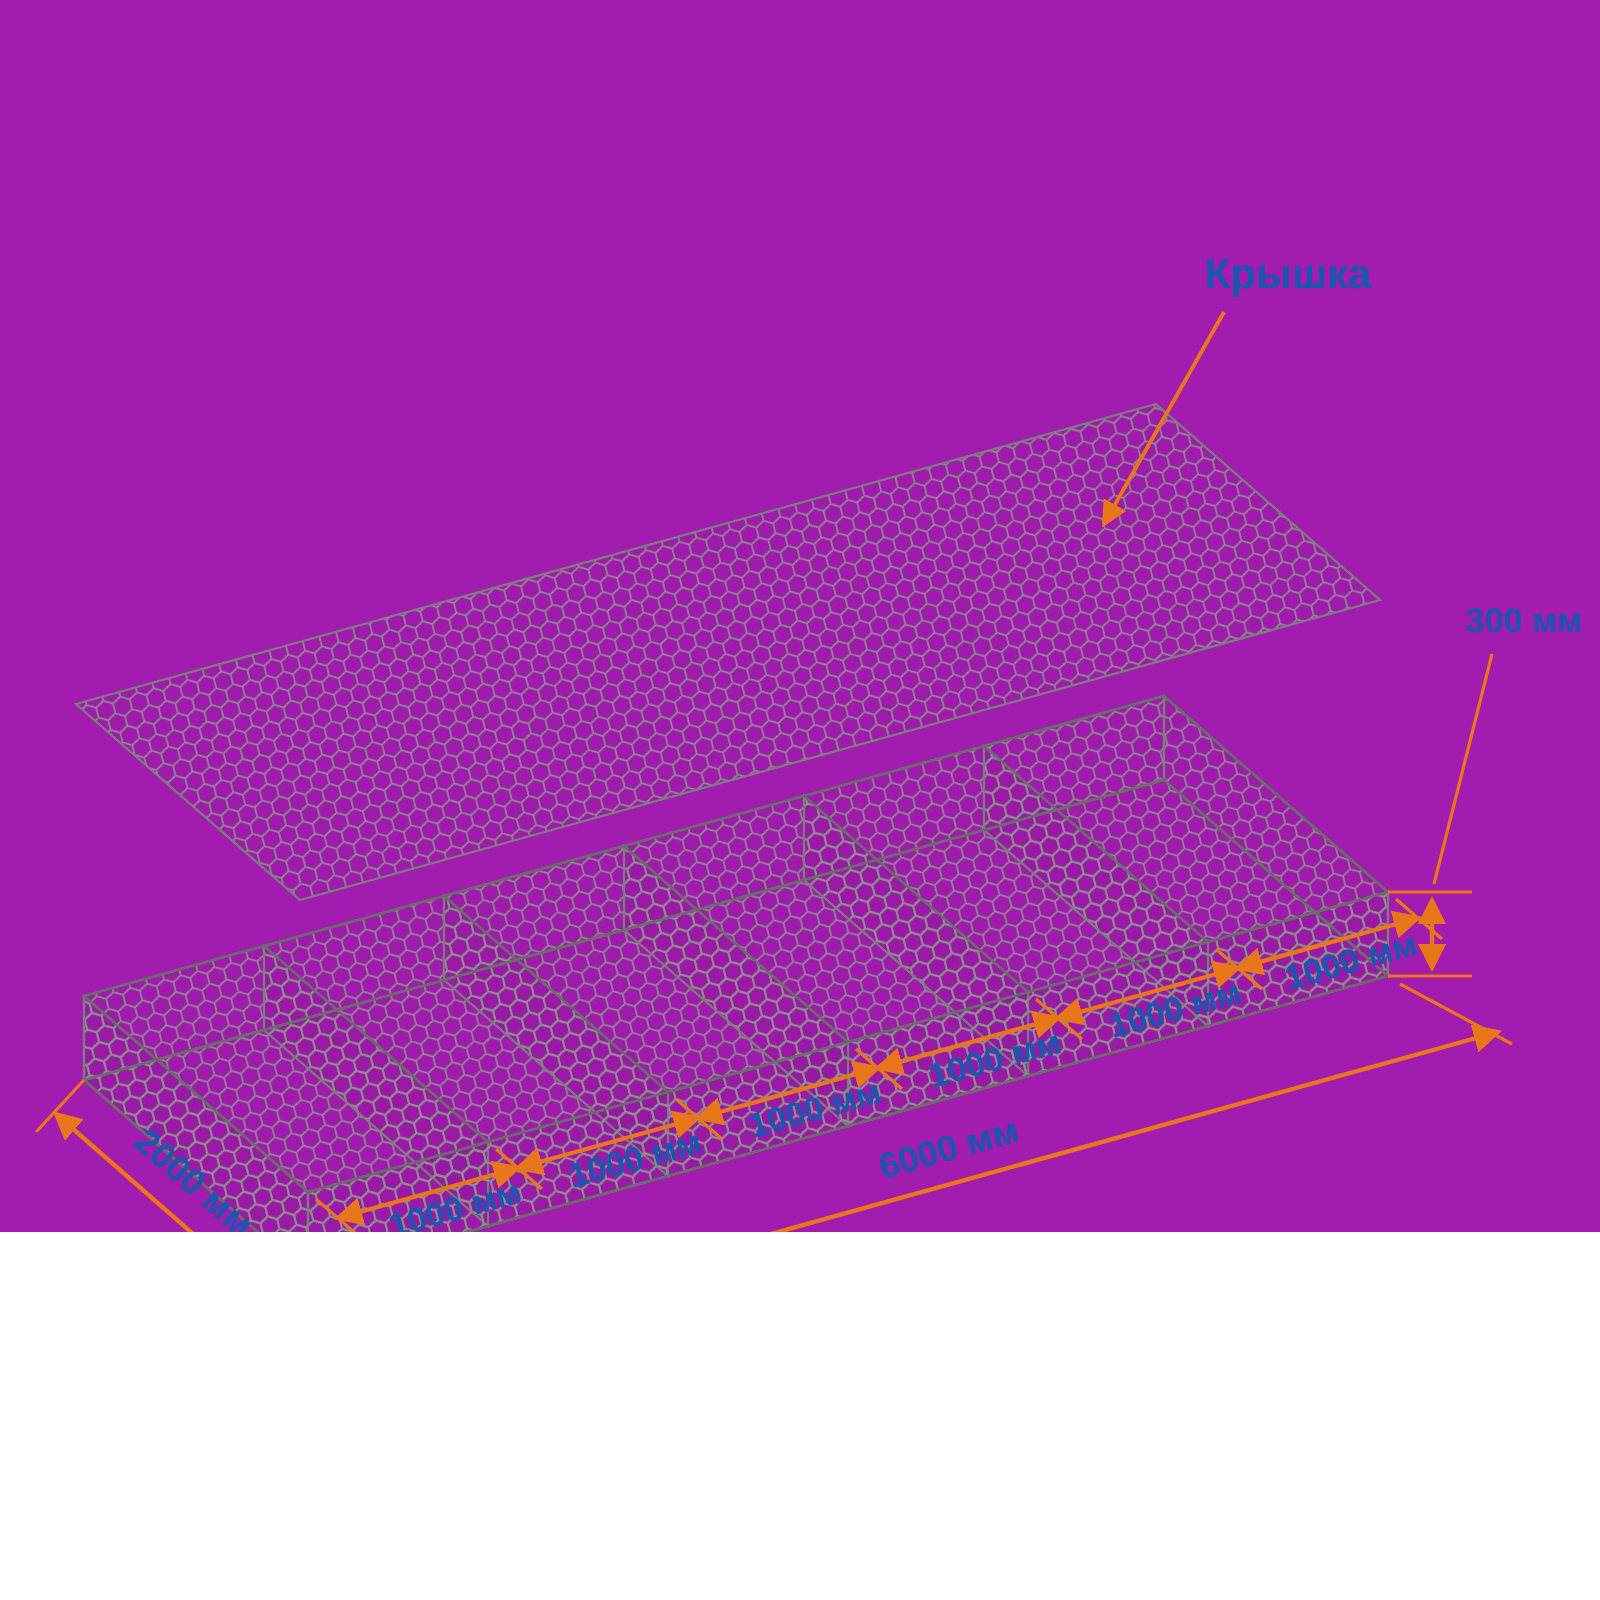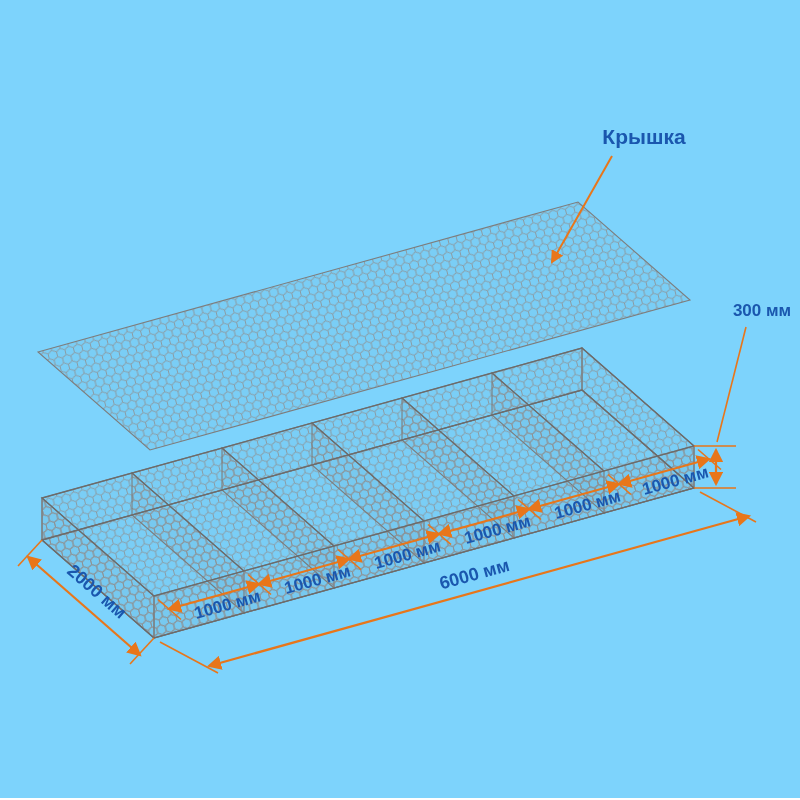--- a/index.html
+++ b/index.html
@@ -4,22 +4,22 @@
 <style>
   html, body {
     margin: 0;
     padding: 0;
     background: #ffffff;
     font-family: "Liberation Sans", sans-serif;
   }
   .stage {
     position: relative;
     width: 800px;
-    height: 798px;
-    background: #7dd3fc;
+    height: 616px;
+    background: #a21caf;
     overflow: hidden;
   }
   svg { display: block; }
   .mesh-face {
     stroke: #7d7d7d;
     stroke-width: 1.1;
   }
   .rim {
     fill: none;
     stroke: #6b6b6b;

